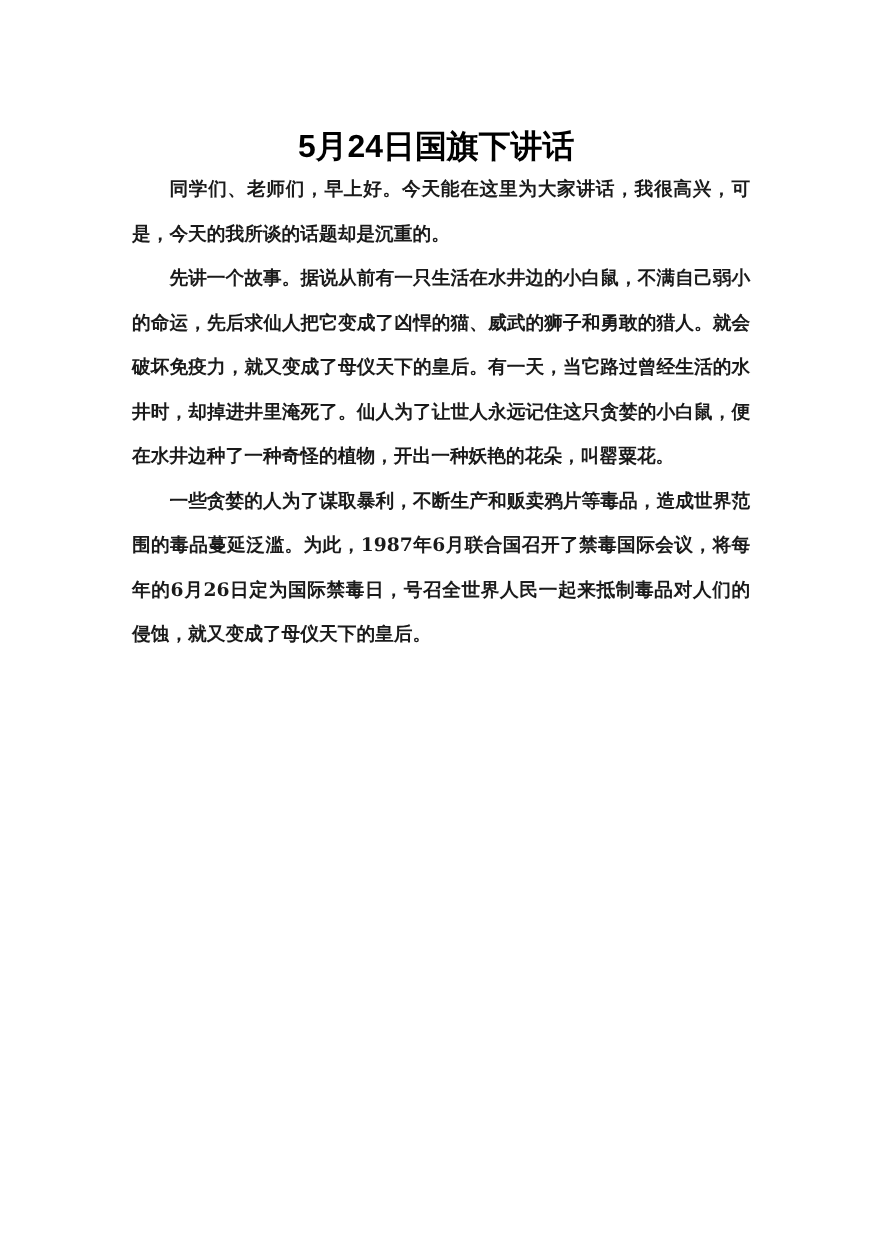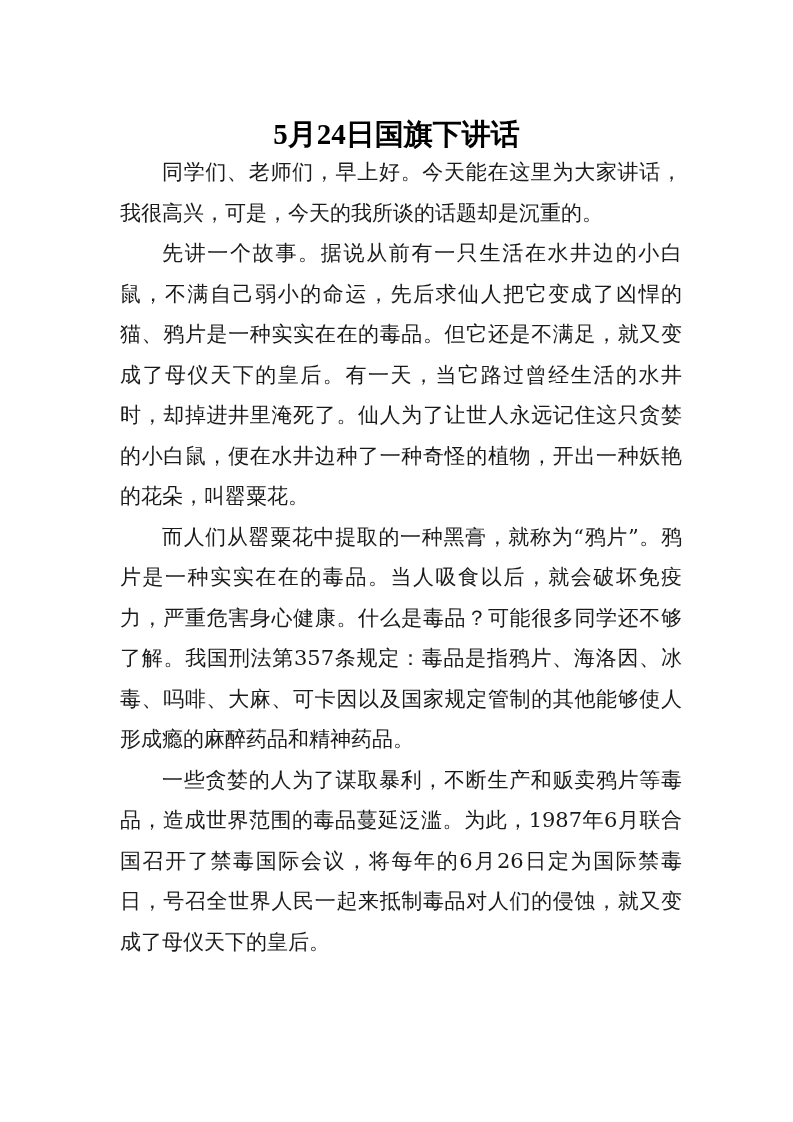--- a/index.html
+++ b/index.html
@@ -21,47 +21,47 @@
     top: 0;
     width: 793px;
     height: 1122px;
   }
   .title {
     position: absolute;
     top: 95px;
     left: 0;
     width: 793px;
     text-align: center;
-    font-family: Liberation Serif, serif;
+    font-family: Liberation Sans, sans-serif;
     font-weight: bold;
     font-size: 29px;
     line-height: 40px;
     letter-spacing: 0px;
     color: #000000;
   }
   .body-text {
     position: absolute;
     top: 152px;
     left: 120px;
     width: 562px;
-    font-size: 21px;
+    font-size: 17px;
     line-height: 40.5px;
     text-align: justify;
     text-justify: inter-character;
     color: #1a1a1a;
+    font-weight: bold;
   }
   .para {
     margin: 0;
     text-indent: 2em;
   }
 </style>
 </head>
 <body>
 
 <div class="page">
   <h1 class="title">5月24日国旗下讲话</h1>
   <div class="body-text">
     <p class="para">同学们、老师们，早上好。今天能在这里为大家讲话，我很高兴，可是，今天的我所谈的话题却是沉重的。</p>
-    <p class="para">先讲一个故事。据说从前有一只生活在水井边的小白鼠，不满自己弱小的命运，先后求仙人把它变成了凶悍的猫、鸦片是一种实实在在的毒品。但它还是不满足，就又变成了母仪天下的皇后。有一天，当它路过曾经生活的水井时，却掉进井里淹死了。仙人为了让世人永远记住这只贪婪的小白鼠，便在水井边种了一种奇怪的植物，开出一种妖艳的花朵，叫罂粟花。</p>
-    <p class="para">而人们从罂粟花中提取的一种黑膏，就称为“鸦片”。鸦片是一种实实在在的毒品。当人吸食以后，就会破坏免疫力，严重危害身心健康。什么是毒品？可能很多同学还不够了解。我国刑法第357条规定：毒品是指鸦片、海洛因、冰毒、吗啡、大麻、可卡因以及国家规定管制的其他能够使人形成瘾的麻醉药品和精神药品。</p>
+    <p class="para">先讲一个故事。据说从前有一只生活在水井边的小白鼠，不满自己弱小的命运，先后求仙人把它变成了凶悍的猫、威武的狮子和勇敢的猎人。就会破坏免疫力，就又变成了母仪天下的皇后。有一天，当它路过曾经生活的水井时，却掉进井里淹死了。仙人为了让世人永远记住这只贪婪的小白鼠，便在水井边种了一种奇怪的植物，开出一种妖艳的花朵，叫罂粟花。</p>
     <p class="para">一些贪婪的人为了谋取暴利，不断生产和贩卖鸦片等毒品，造成世界范围的毒品蔓延泛滥。为此，1987年6月联合国召开了禁毒国际会议，将每年的6月26日定为国际禁毒日，号召全世界人民一起来抵制毒品对人们的侵蚀，就又变成了母仪天下的皇后。</p>
   </div>
 </div>
 
 </body></html>

